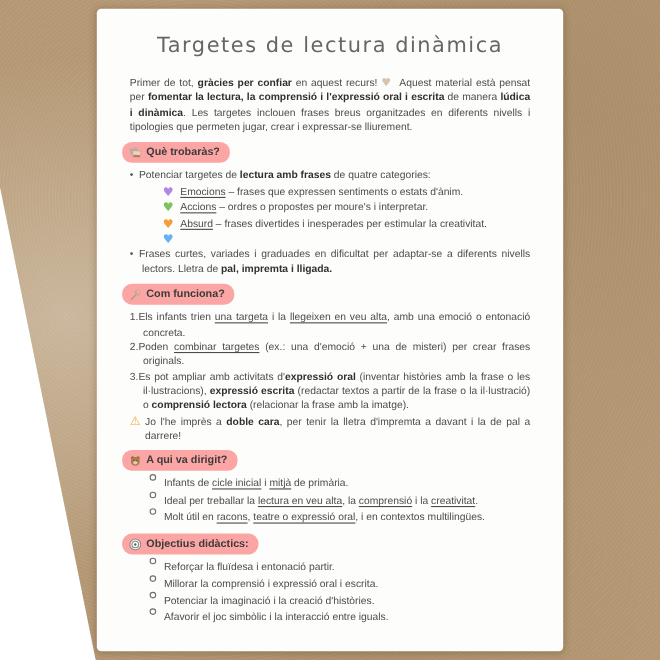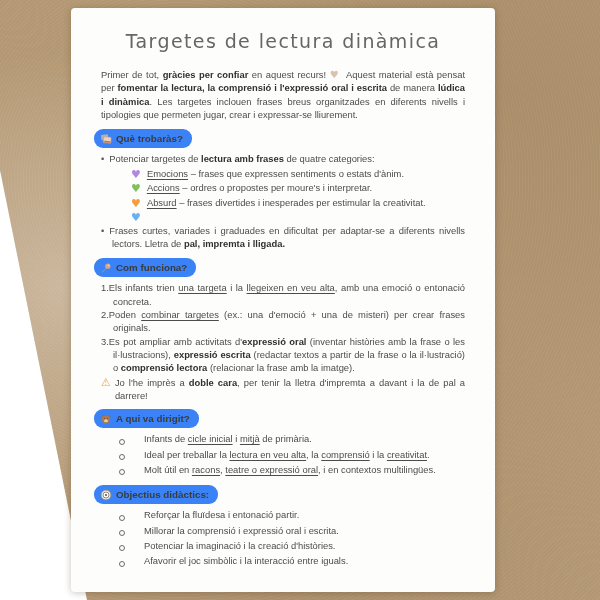--- a/index.html
+++ b/index.html
@@ -5,45 +5,45 @@
   html,body{margin:0;padding:0;width:600px;height:600px;overflow:hidden;
     font-family:"Liberation Sans",sans-serif;background:#ffffff;position:relative;}
   .kraft{position:absolute;inset:0;
     background:
       radial-gradient(circle at 10% 48%, rgba(255,255,255,.30), transparent 38%),
       radial-gradient(circle at 85% 15%, rgba(110,80,45,.14), transparent 50%),
       radial-gradient(circle at 55% 90%, rgba(110,80,45,.12), transparent 45%),
       repeating-radial-gradient(circle at 30% 30%, rgba(255,255,255,.05) 0 1px, transparent 1px 3px),
       #b49873;
     clip-path:polygon(0 0,600px 0,600px 600px,87px 600px,0 170px);}
-  .card{position:absolute;left:71px;top:8px;width:424px;height:584px;box-sizing:border-box;
+  .card{position:absolute;left:88px;top:8px;width:424px;height:584px;box-sizing:border-box;
     background:#fdfdfc;border-radius:4px;box-shadow:0 1px 7px rgba(60,40,20,.28);
     padding:16px 30px 10px;overflow:hidden;color:#4c4c4c;font-size:9.4px;line-height:1.42;
     display:flex;flex-direction:column;}
   .title{font-weight:400;font-size:19px;color:#666;letter-spacing:1.4px;text-align:center;
     margin:4px 0 13px;font-family:"DejaVu Sans",sans-serif;}
   .just{text-align:justify;}
   p{margin:0;}
   .intro{margin:0 0 8px;}
   section{margin:0 0 7px;}
-  .badge{display:inline-flex;align-items:center;gap:4px;background:#3b82f6;border-radius:9px;
+  .badge{display:inline-flex;align-items:center;gap:4px;background:#fca5a5;border-radius:9px;
     padding:2.5px 9px 2.5px 6px;font-weight:700;font-size:9.8px;color:#3b3b3b;margin:0 0 4px -7px;}
   .bicon{display:inline-flex;flex:none;}
   .b{font-weight:700;color:#303030;}
   .u{text-decoration:underline;text-underline-offset:2px;}
   .heart{font-family:"DejaVu Sans",sans-serif;font-size:10px;line-height:1;}
   .heart.big{font-size:11px;position:relative;top:1px;}
   .disc-item{padding-left:11px;text-indent:-11px;margin-bottom:1px;}
   .disc{padding-right:5px;color:#555;}
   .heart-row{display:flex;gap:6px;align-items:baseline;margin:0 0 1.5px 30px;}
   .num-item{padding-left:12px;text-indent:-12px;}
   .num{color:#4c4c4c;}
   .note-row{display:flex;gap:4px;margin-top:1px;}
   .warn{color:#efa73e;font-size:11px;line-height:1.25;flex:none;font-family:"DejaVu Sans",sans-serif;}
-  .circ-item{display:flex;gap:19px;align-items:flex-end;margin:0 0 2px 18px;}
+  .circ-item{display:flex;gap:7px;align-items:flex-start;margin:0 0 2px 18px;}
   .circ{width:4px;height:4px;border:1.1px solid #6d6d6d;border-radius:50%;flex:none;position:relative;top:-1px;}
 </style>
 </head>
 <body>
 
 <div class="kraft"></div>
 
 <div class="card">
 
   <h1 class="title">Targetes de lectura dinàmica</h1>

